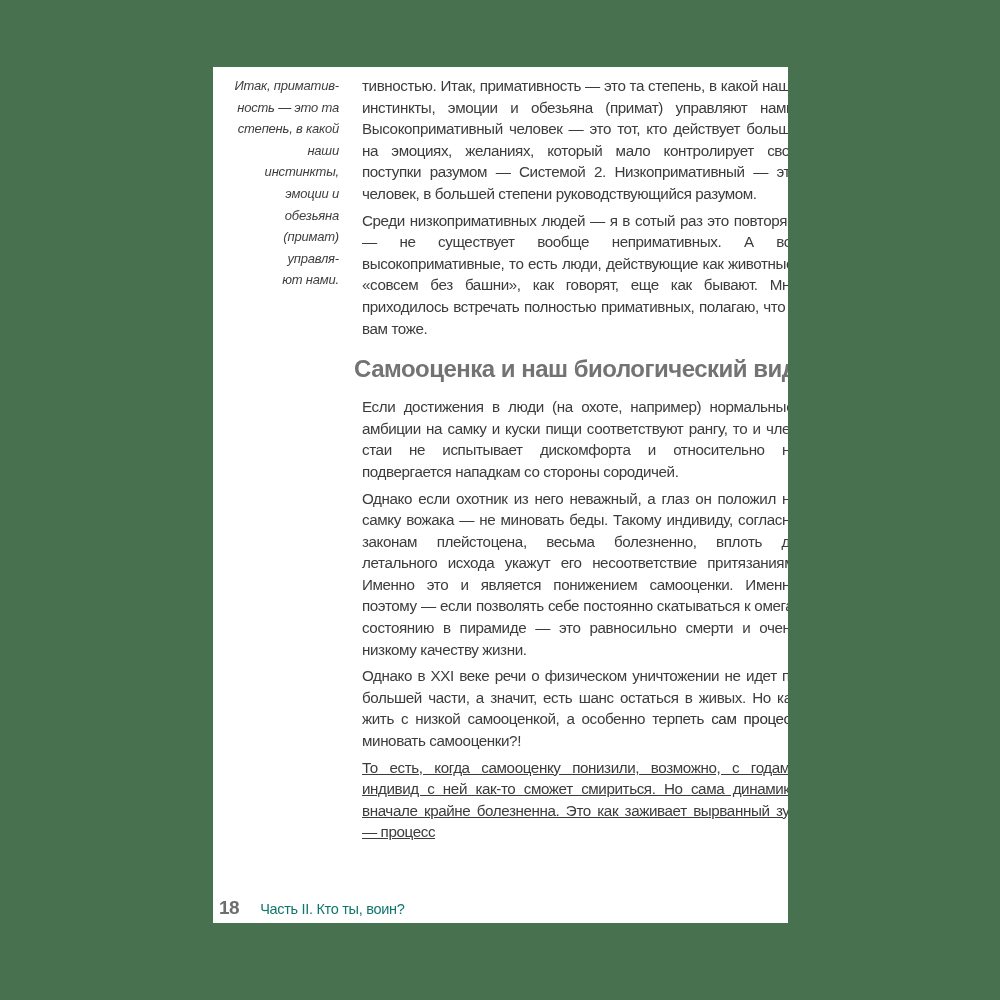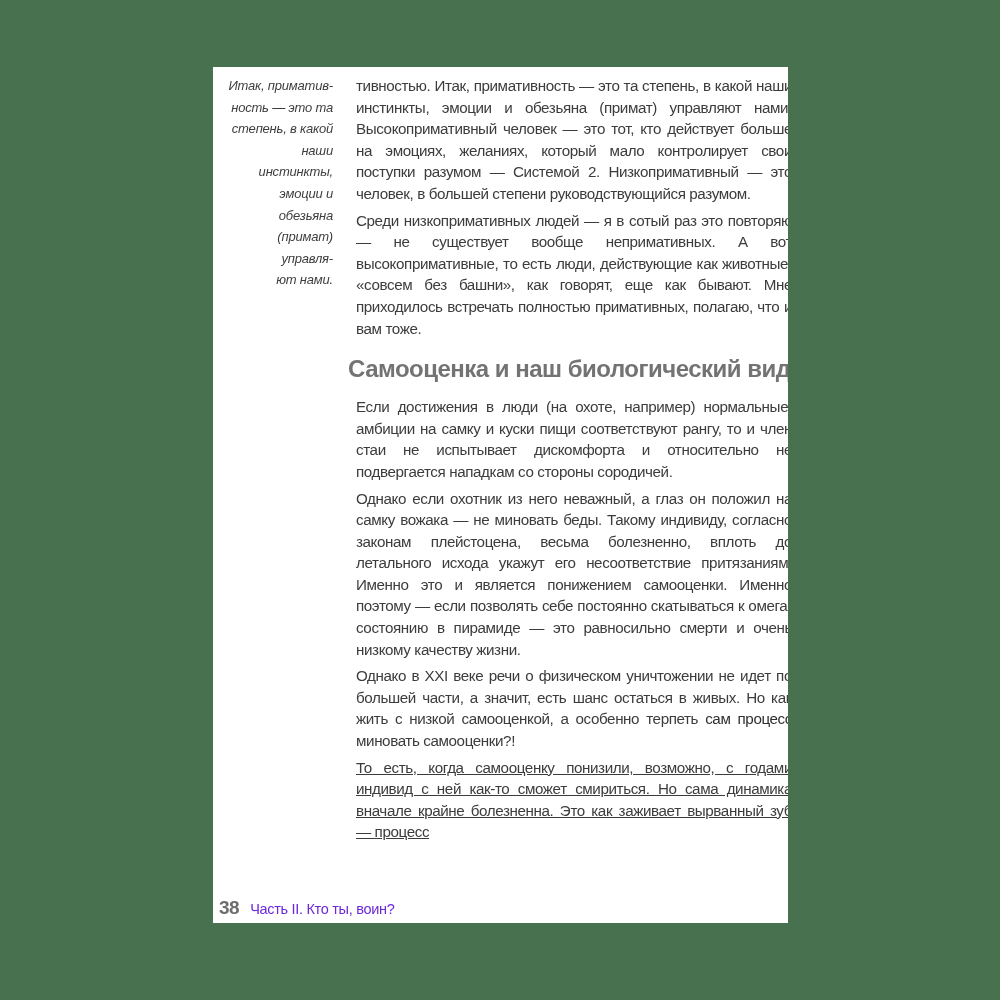--- a/index.html
+++ b/index.html
@@ -16,21 +16,21 @@
   }
   .paper {
     position: absolute;
     left: 213px; top: 67px;
     width: 575px; height: 856px;
     background: #ffffff;
     overflow: hidden;
   }
   .content {
     display: flex;
-    padding: 8px 0 0 12px;
+    padding: 8px 0 0 18px;
   }
   .margin-note {
     flex: none;
     width: 108px;
     text-align: right;
     font-style: italic;
     font-size: 13px;
     line-height: 21.6px;
     letter-spacing: -0.2px;
     color: #3e3e3e;
@@ -65,24 +65,24 @@
     display: flex;
     align-items: baseline;
   }
   .page-number {
     font-weight: bold;
     font-size: 19px;
     letter-spacing: -0.5px;
     color: #6e6e6e;
   }
   .running-title {
-    margin-left: 11px;
+    margin-left: 21px;
     font-size: 14.5px;
     letter-spacing: -0.3px;
-    color: #6d28d9;
+    color: #0f766e;
   }
 </style>
 </head>
 <body>
 
 <div class="canvas">
   <div class="paper">
     <div class="content">
       <aside class="margin-note">Итак, приматив-
 ность — это та
@@ -95,17 +95,17 @@
         <p>тивностью. Итак, примативность — это та степень, в какой наши инстинкты, эмоции и обезьяна (примат) управляют нами. Высокопримативный человек — это тот, кто действует больше на эмоциях, желаниях, который мало контролирует свои поступки разумом — Системой 2. Низкопримативный — это человек, в большей степени руководствующийся разумом.</p>
         <p>Среди низкопримативных людей — я в сотый раз это повторяю — не существует вообще непримативных. А вот высокопримативные, то есть люди, действующие как животные, «совсем без башни», как говорят, еще как бывают. Мне приходилось встречать полностью примативных, полагаю, что и вам тоже.</p>
         <h2 class="section-heading">Самооценка и наш биологический вид</h2>
         <p>Если достижения в люди (на охоте, например) нормальные, амбиции на самку и куски пищи соответствуют рангу, то и член стаи не испытывает дискомфорта и относительно не подвергается нападкам со стороны сородичей.</p>
         <p>Однако если охотник из него неважный, а глаз он положил на самку вожака — не миновать беды. Такому индивиду, согласно законам плейстоцена, весьма болезненно, вплоть до летального исхода укажут его несоответствие притязаниям. Именно это и является понижением самооценки. Именно поэтому — если позволять себе постоянно скатываться к омега-состоянию в пирамиде — это равносильно смерти и очень низкому качеству жизни.</p>
         <p><span>Однако в XXI веке речи о физическом уничтожении не идет по большей части, а значит, есть шанс остаться в живых. Но как жить с низкой самооценкой, а особенно терпеть </span><span class="bold-inline">сам процесс</span><span> миновать самооценки?!</span></p>
         <p>То есть, когда самооценку понизили, возможно, с годами индивид с ней как-то сможет смириться. Но сама динамика вначале крайне болезненна. Это как заживает вырванный зуб — процесс</p>
       </main>
     </div>
     <footer class="page-footer">
-      <span class="page-number">38</span>
+      <span class="page-number">18</span>
       <span class="running-title">Часть II. Кто ты, воин?</span>
     </footer>
   </div>
 </div>
 
 </body></html>

